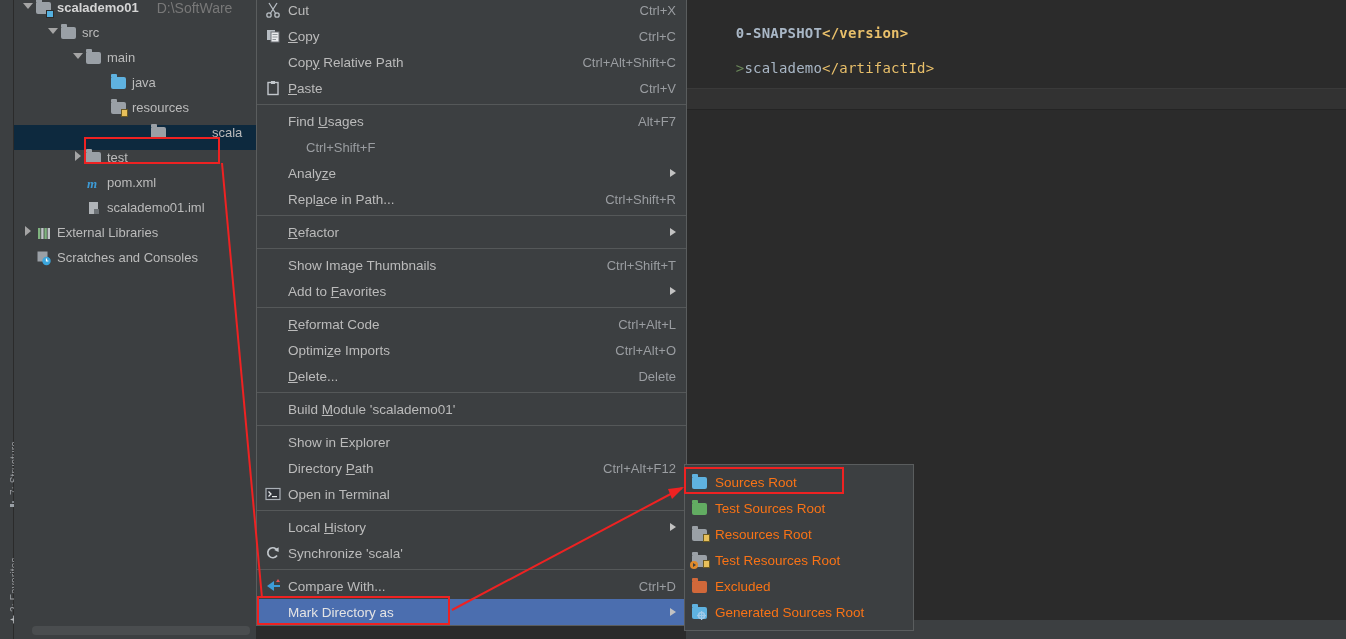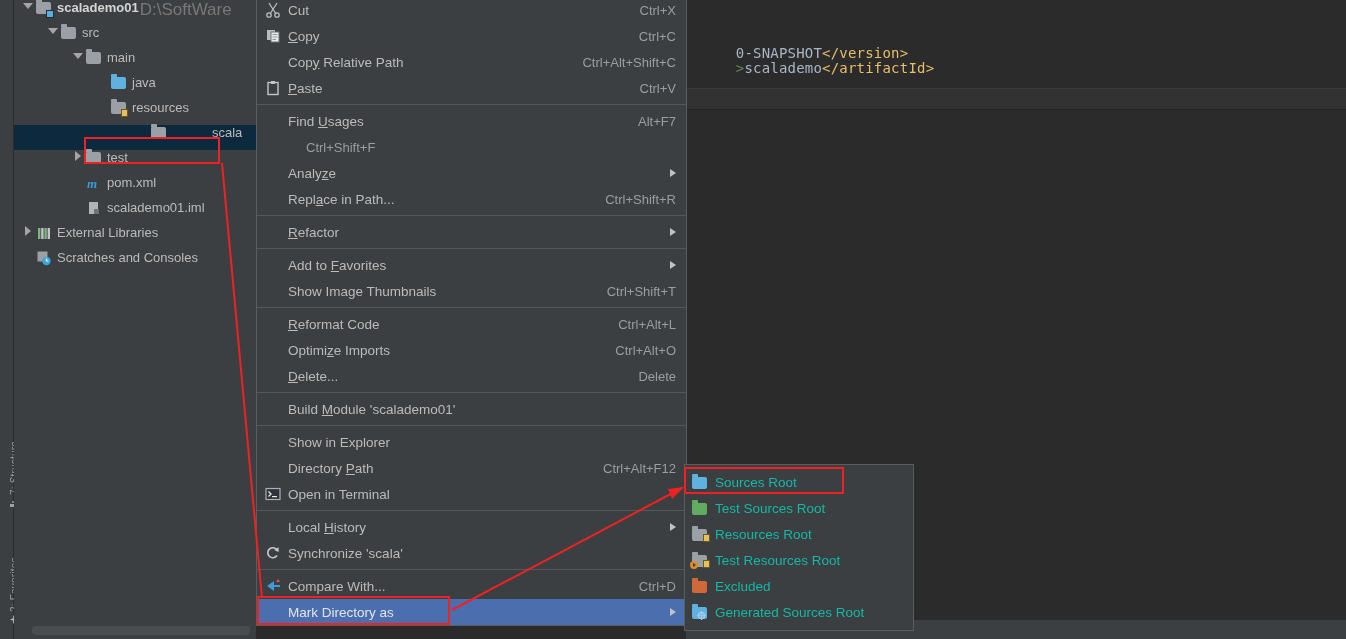--- a/index.html
+++ b/index.html
@@ -47,21 +47,21 @@
     border-top: 6px solid #a5a5a5;
   }
   .twisty.closed::before {
     content:""; position:absolute; left:3px; top:1px;
     border-top: 5px solid transparent; border-bottom: 5px solid transparent;
     border-left: 6px solid #a5a5a5;
   }
   .nicon { flex: 0 0 16px; width:16px; height:16px; margin-right:5px; position:relative; }
   .nlabel { }
   .nlabel.bold { font-weight: bold; color: #d5d5d5; }
-  .npath { color: #787878; margin-left: 1px; font-size: 17px; }
+  .npath { color: #787878; margin-left: 18px; font-size: 14px; }
 
   
   .folder { width:15px; height:12px; border-radius:1px 2px 2px 2px; position:absolute; top:2px; left:0; }
   .folder::before { content:""; position:absolute; left:0; top:-3px; width:6px; height:3px; border-radius:1px 1px 0 0; background:inherit; }
   .f-gray  { background:#9aa0a6; }
   .f-blue  { background:#5fb2e0; }
   .f-green { background:#62ac62; }
   .f-orange{ background:#d1683a; }
   .badge { position:absolute; right:-1px; bottom:-1px; width:7px; height:8px; background:#e8c05a; border:1px solid #6b5a23; }
   .badge-sq { position:absolute; right:-2px; bottom:-2px; width:8px; height:8px; background:#54b0e0; border:1px solid #2b2b2b; }
@@ -74,21 +74,21 @@
   
   .editor {
     position: absolute; left: 256px; top: 0; right: 0; bottom: 0;
     background: #2b2b2b;
   }
   .code-line {
     position: absolute; left: 0; font-family: "DejaVu Sans Mono", monospace;
     font-size: 14px; white-space: pre; letter-spacing: .2px;
   }
   .code-line.l1 { top: 0px; }
-  .code-line.l2 { top: 29px; }
+  .code-line.l2 { top: 9px; font-weight: bold; }
   .tok-tag   { color: #e8bf6a; }
   .tok-brk   { color: #6a8759; }
   .tok-txt   { color: #a9b7c6; }
   .band {
     position: absolute; left: 430px; right: 0; top: 88px; height: 22px;
     background: #323232; border-top: 1px solid #3a3a3a; border-bottom: 1px solid #242424;
   }
   .band2 {
     position: absolute; left: 430px; right: 0; top: 620px; height: 19px;
     background: #3c3f41;
@@ -117,21 +117,21 @@
   }
   .msep { height: 1px; background: #555859; margin: 3px 0; }
 
   
   .submenu {
     position: absolute; left: 684px; top: 464px; width: 230px; height: 167px;
     background: #3c3f41; border: 1px solid #5a5d5e; padding: 4px 0;
   }
   .smi {
     position: relative; height: 26px; display: flex; align-items: center;
-    font-size: 13.5px; color: #14b8a6; padding-left: 30px; white-space: nowrap;
+    font-size: 13.5px; color: #f97316; padding-left: 30px; white-space: nowrap;
   }
   .smi .micon { position: absolute; left: 7px; top: 6px; width: 17px; height: 14px; }
 
   
   .anno { position: absolute; border: 2px solid #ee2222; pointer-events: none; }
   .anno-scala { left: 84px; top: 137px; width: 136px; height: 27px; }
   .anno-mark  { left: 257px; top: 596px; width: 193px; height: 29px; }
   .anno-src   { left: 684px; top: 467px; width: 160px; height: 27px; }
   svg.overlay { position:absolute; left:0; top:0; width:1346px; height:639px; pointer-events:none; }
 </style>
@@ -311,26 +311,26 @@
         <span class="label">Repl<span class="u">a</span>ce in Path...</span>
         <span class="accel">Ctrl+Shift+R</span>
       </div>
       <div class="msep"></div>
       <div class="mi">
         <span class="label"><span class="u">R</span>efactor</span>
         <span class="arrow"></span>
       </div>
       <div class="msep"></div>
       <div class="mi">
+        <span class="label">Show Image Thumbnails</span>
+        <span class="accel">Ctrl+Shift+T</span>
+      </div>
+      <div class="mi">
         <span class="label">Add to <span class="u">F</span>avorites</span>
         <span class="arrow"></span>
-      </div>
-      <div class="mi">
-        <span class="label">Show Image Thumbnails</span>
-        <span class="accel">Ctrl+Shift+T</span>
       </div>
       <div class="msep"></div>
       <div class="mi">
         <span class="label"><span class="u">R</span>eformat Code</span>
         <span class="accel">Ctrl+Alt+L</span>
       </div>
       <div class="mi">
         <span class="label">Optimi<span class="u">z</span>e Imports</span>
         <span class="accel">Ctrl+Alt+O</span>
       </div>

